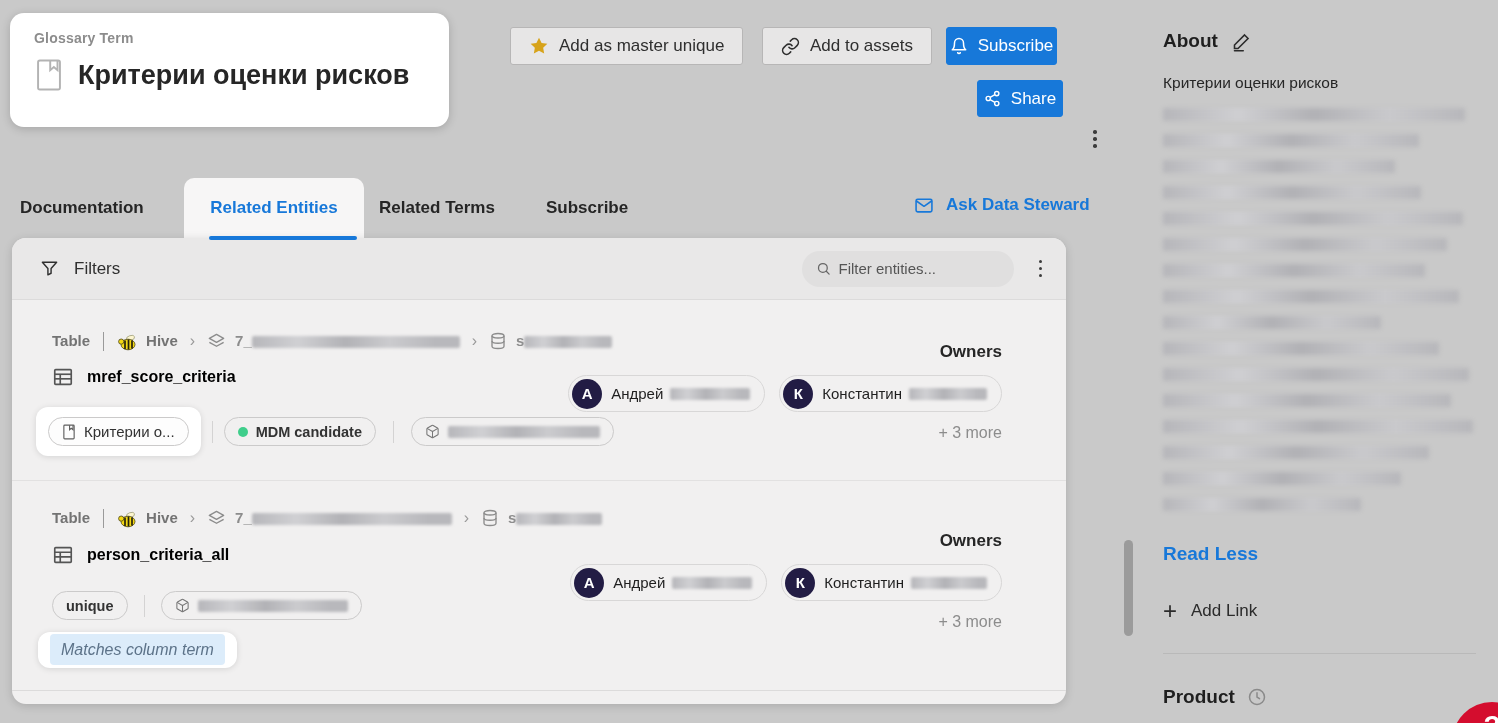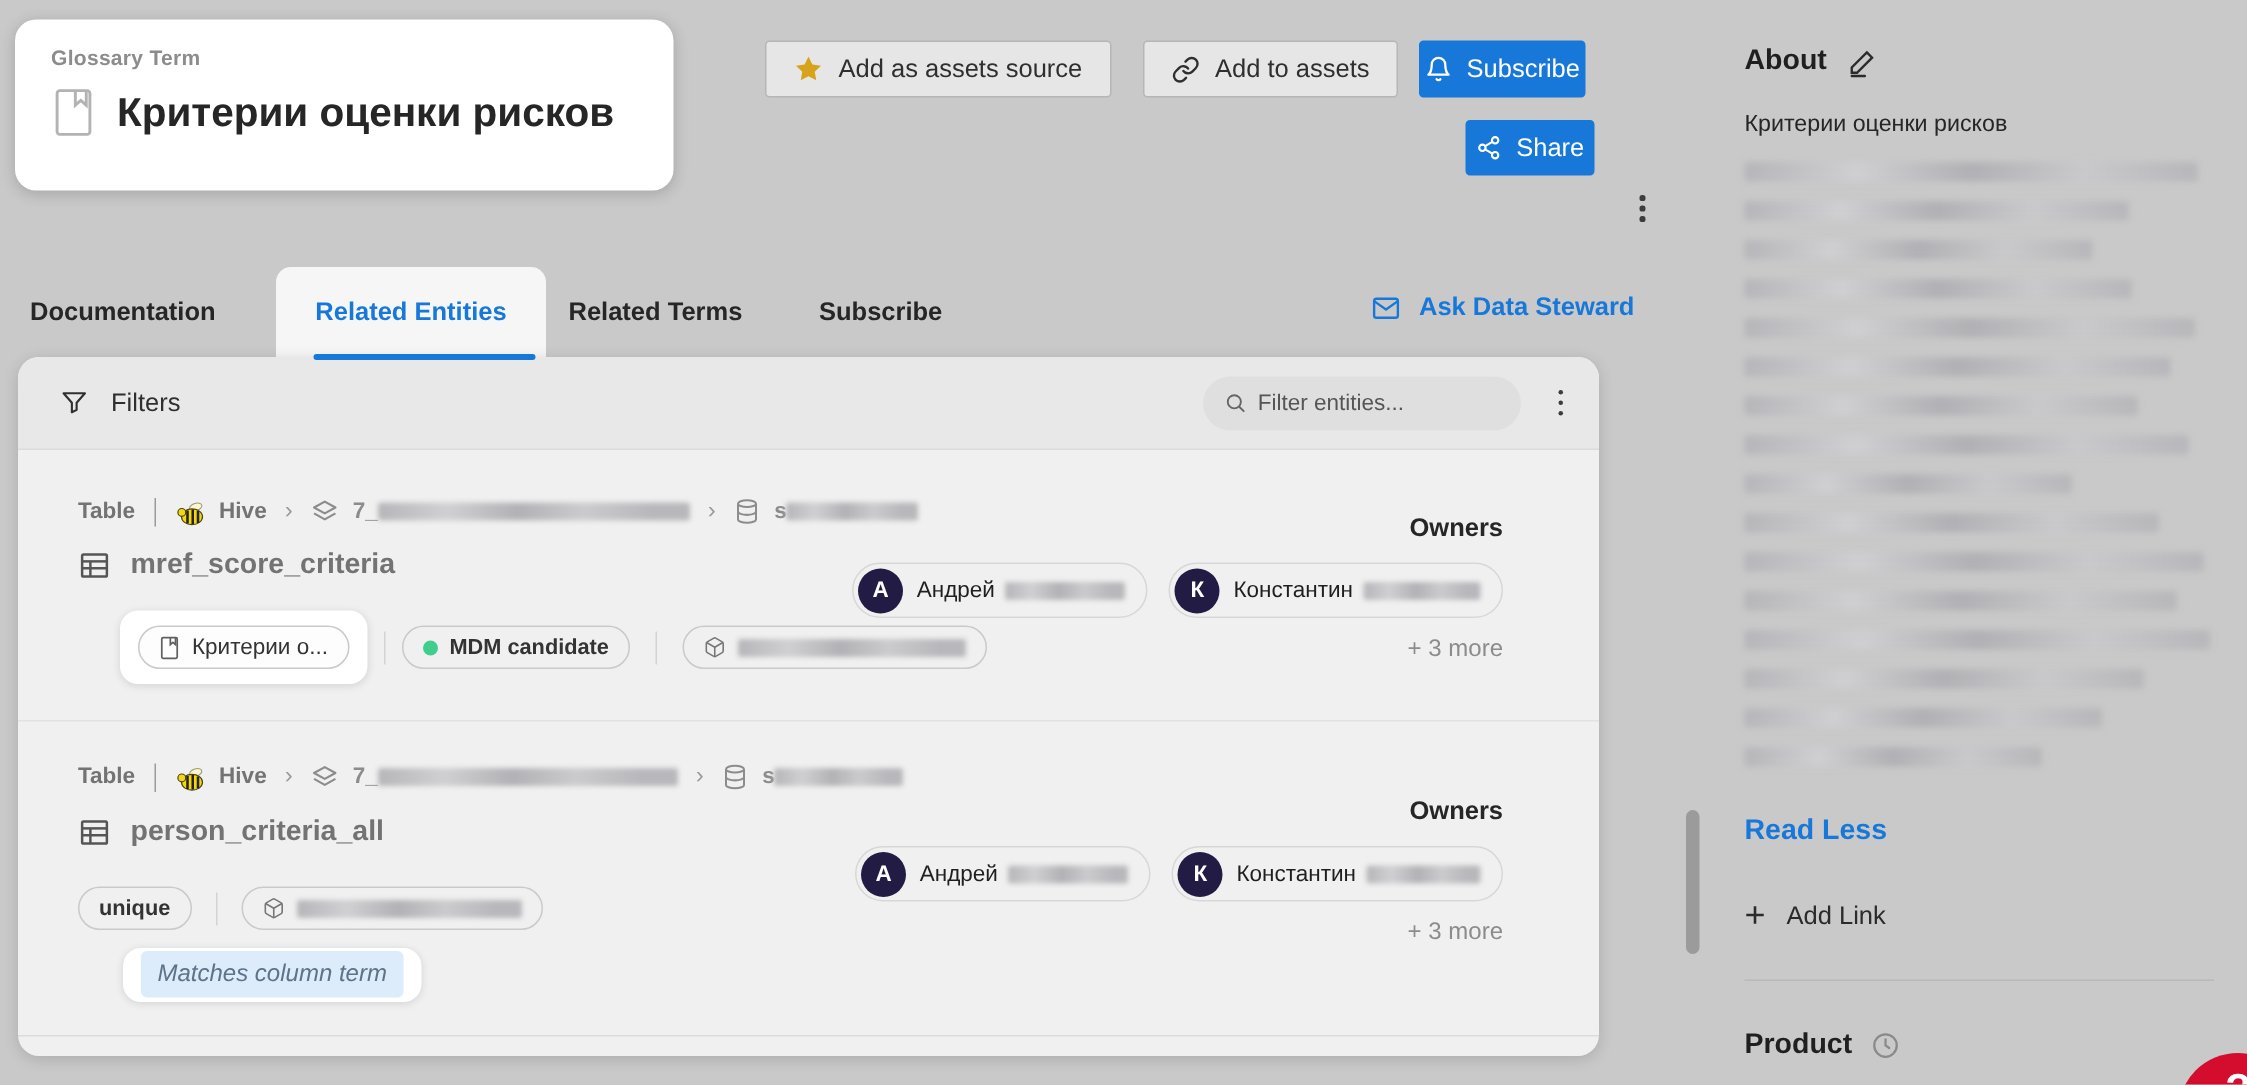--- a/index.html
+++ b/index.html
@@ -67,28 +67,28 @@
 
   .card { position:absolute; left:0; width:100%; border-bottom:1px solid #e2e1e1; }
   .card1 { top:62px; height:181px; }
   .card2 { top:243px; height:210px; }
 
   .crumbs { position:absolute; left:40px; display:flex; align-items:flex-start; gap:9px;
             font-size:15px; font-weight:700; color:#737373; white-space:nowrap; }
   .crumb-sep { width:1px; height:19px; background:#9a9a9a; margin:0 4px; }
   .crumb-gt { color:#9a9a9a; font-weight:400; font-size:16px; margin:0 3px; }
   .name-row { position:absolute; left:40px; display:flex; align-items:center; gap:13px; }
-  .ent-name { font-size:19px; font-weight:700; color:#737373; }
+  .ent-name { font-size:16px; font-weight:700; color:#000000; }
 
   .pill { display:inline-flex; align-items:center; gap:8px; height:29px;
           border:1px solid #cbcaca; border-radius:15px; padding:0 13px;
           font-size:14.5px; font-weight:700; color:#333; background:transparent; white-space:nowrap; }
   .pill-sep { width:1px; height:22px; background:#d4d3d3; margin:0 11px; align-self:center; }
   .dot-green { width:10px; height:10px; border-radius:50%; background:#3fce8b; }
-  .spot { background:#fff; border-radius:12px; box-shadow:0 1px 6px rgba(0,0,0,.12); display:inline-block;margin-left:44px; }
+  .spot { background:#fff; border-radius:12px; box-shadow:0 1px 6px rgba(0,0,0,.12); display:inline-block; }
 
   .owners-box { position:absolute; right:64px; text-align:right; }
   .owners-title { font-size:17px; font-weight:700; color:#262626; }
   .owner-row { display:flex; gap:14px; margin-top:13px; }
   .owner-pill { display:flex; align-items:center; gap:9px; height:37px;
                 border:1px solid #d8d7d7; border-radius:19px; padding:3px 14px 3px 3px; }
   .avatar { width:30px; height:30px; border-radius:50%; background:#221c44; color:#fff;
             display:flex; align-items:center; justify-content:center;
             font-size:15px; font-weight:700; }
   .owner-name { font-size:15px; color:#1f1f1f; display:flex; align-items:center; gap:7px; }
@@ -138,21 +138,21 @@
   </div>
 </div>
 
 <div class="abs" style="left:510px; top:27px;">
   <div class="btn btn-dim">
     <span>
       <svg width="20" height="20" viewBox="0 0 24 24">
           <path fill="#d7a31a" d="M12 2l3.1 6.3 6.9 1-5 4.9 1.2 6.8L12 17.8 5.8 21l1.2-6.8-5-4.9 6.9-1z"></path>
         </svg>
     </span>
-    <span>Add as assets source</span>
+    <span>Add as master unique</span>
   </div>
 </div>
 
 <div class="abs" style="left:762px; top:27px;">
   <div class="btn btn-dim">
     <span>
       <svg width="19" height="19" viewBox="0 0 24 24" fill="none" stroke="#2f2f2f" stroke-width="2" stroke-linecap="round">
         <path d="M10 13a5 5 0 0 0 7.54.54l3-3a5 5 0 0 0-7.07-7.07l-1.72 1.71"></path>
         <path d="M14 11a5 5 0 0 0-7.54-.54l-3 3a5 5 0 0 0 7.07 7.07l1.71-1.71"></path>
       </svg>

